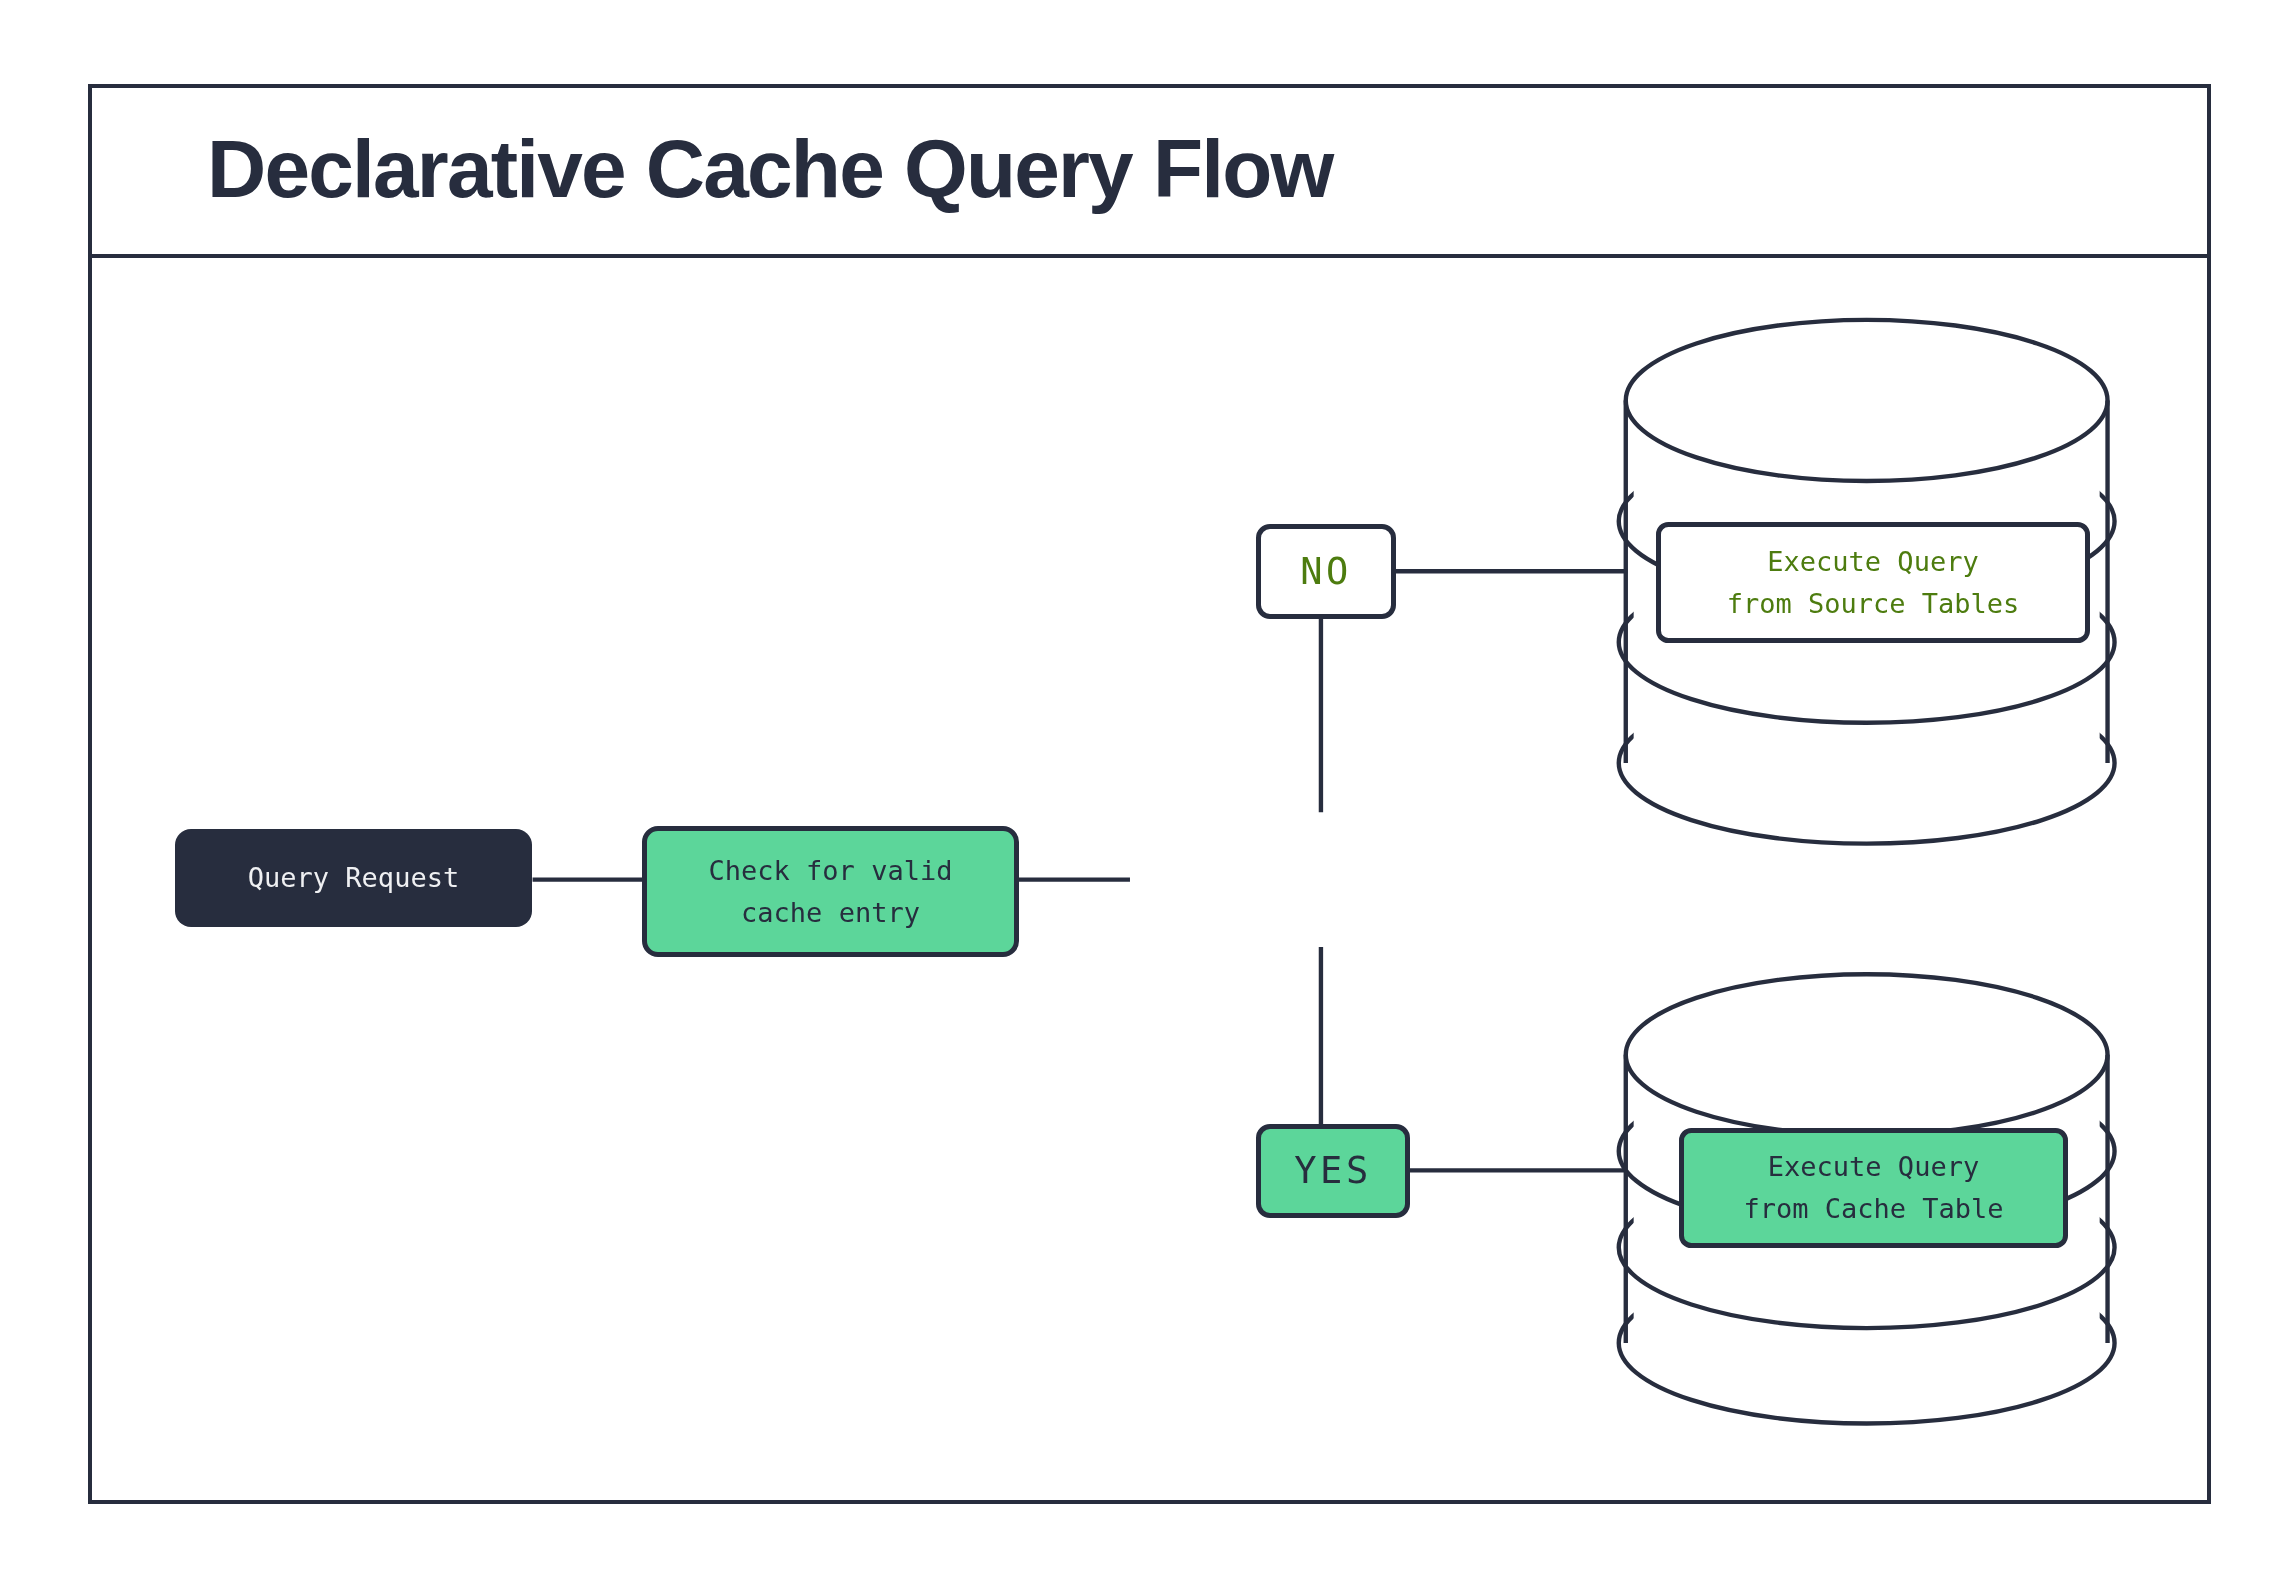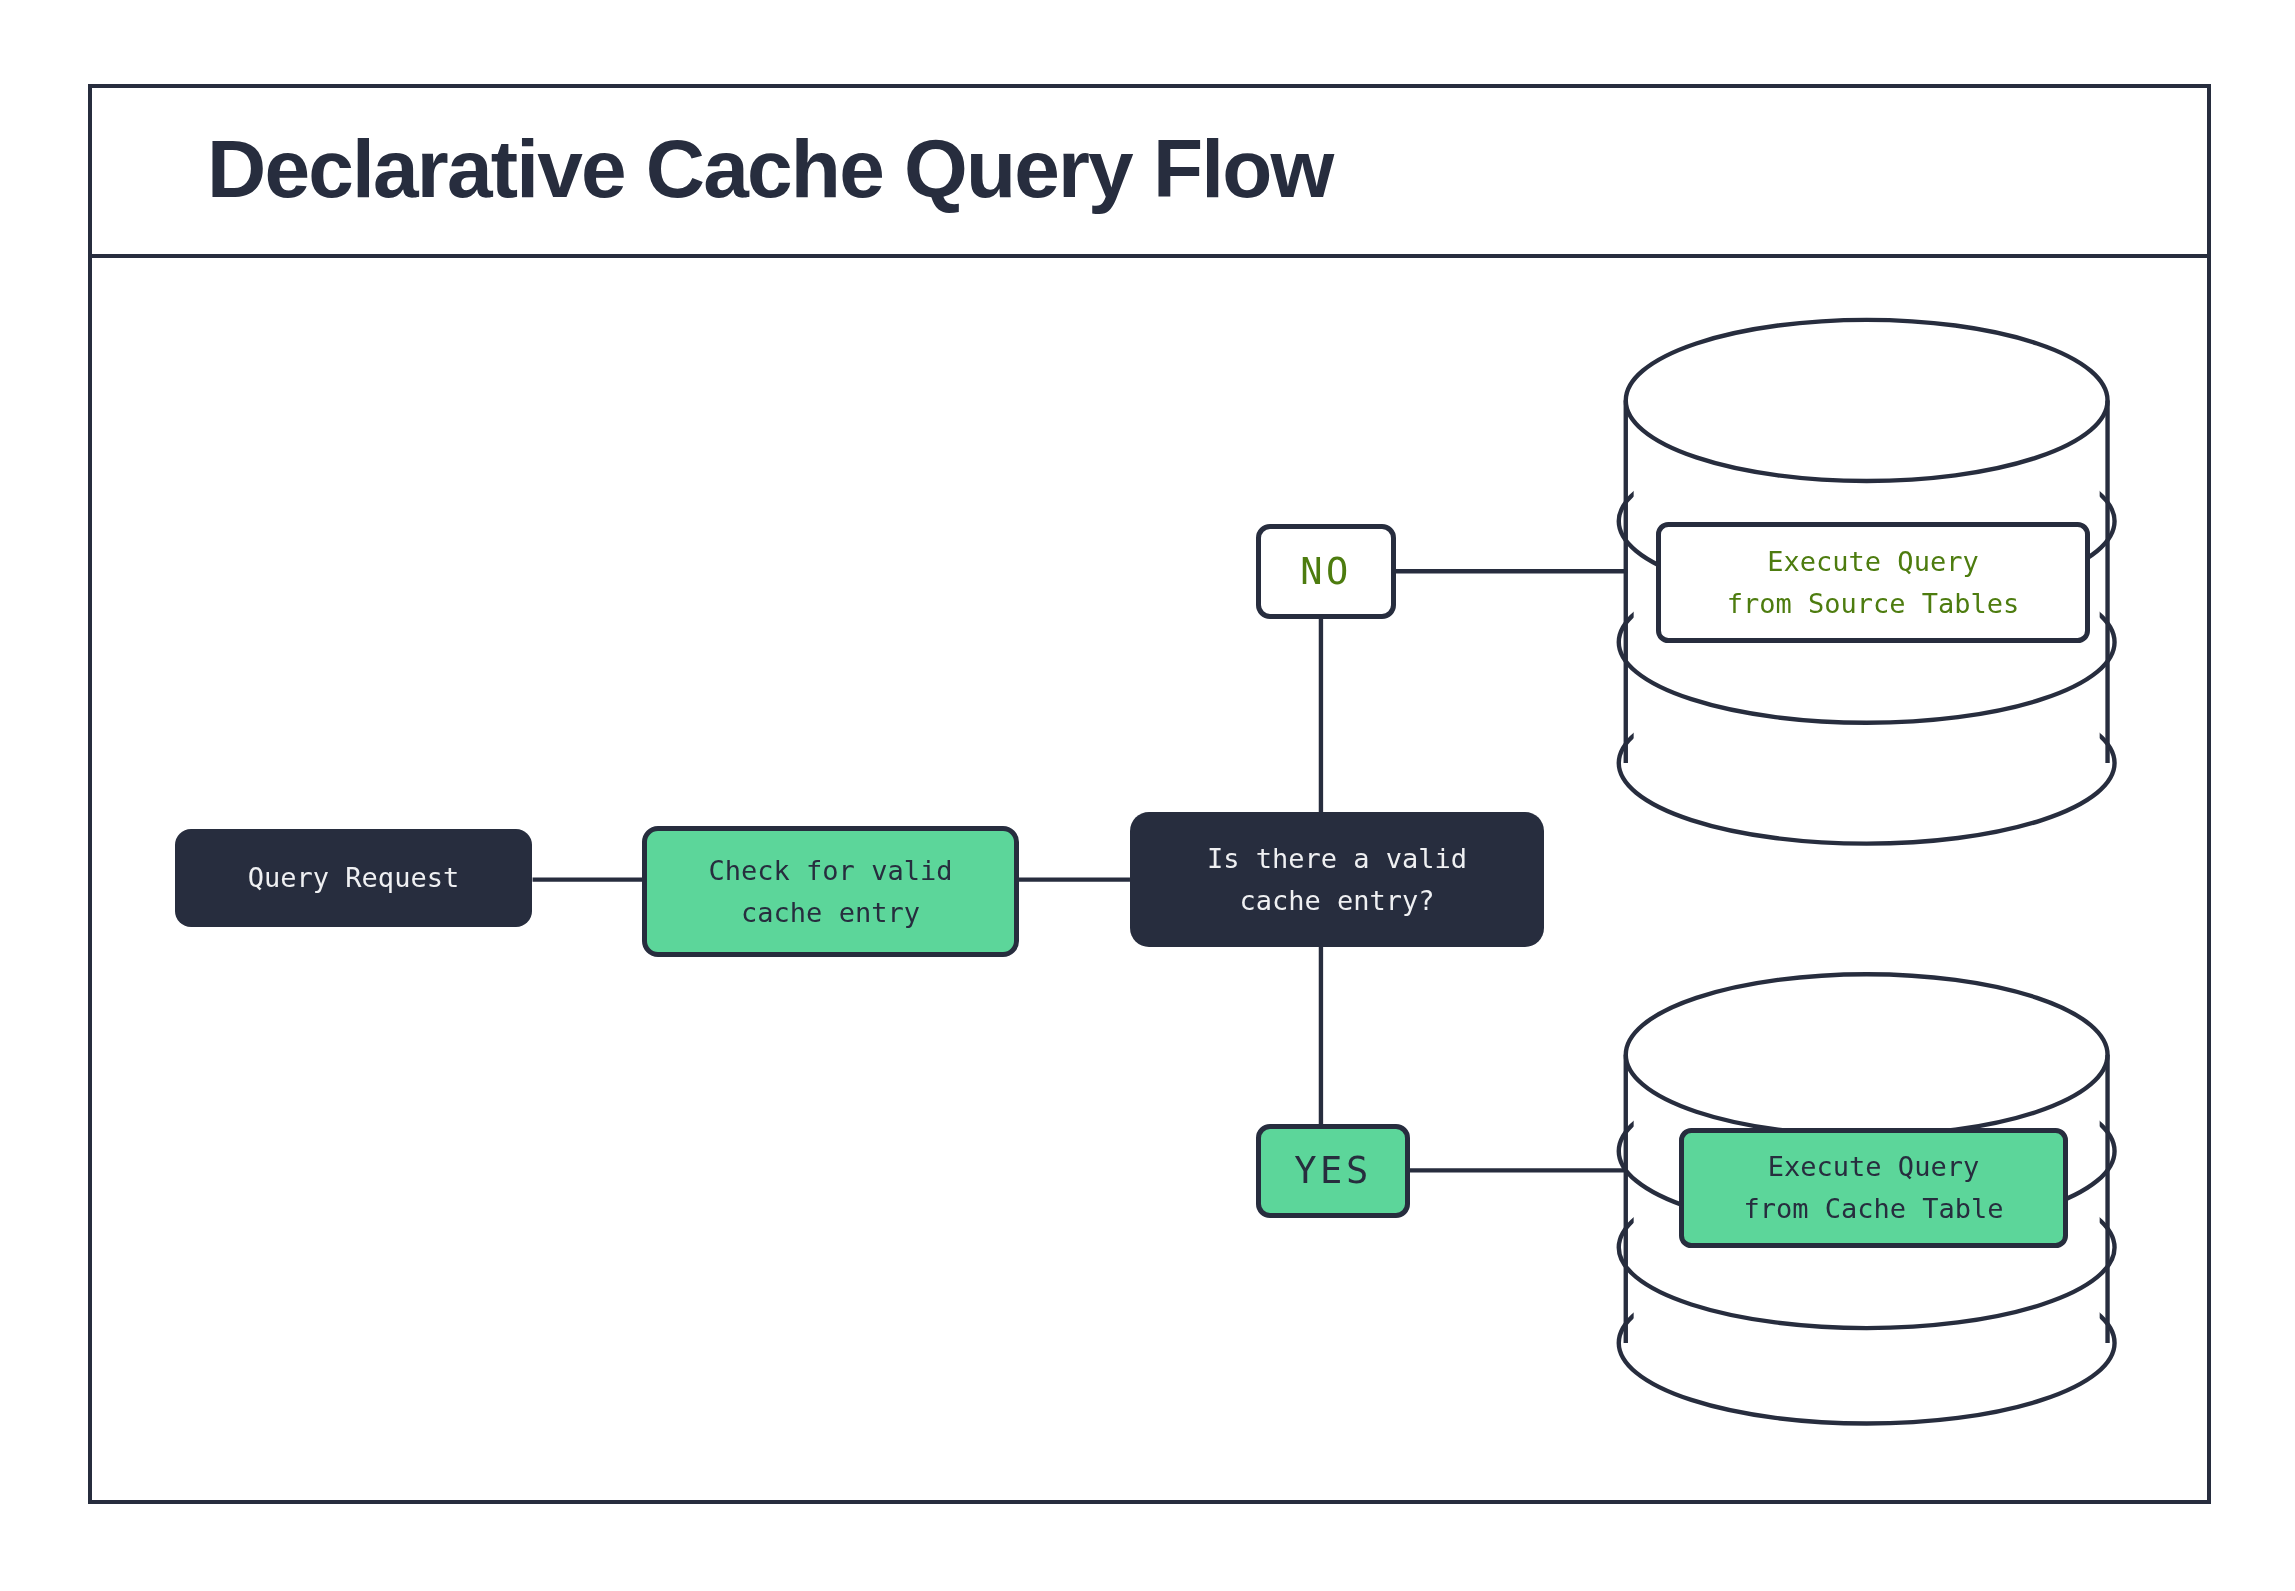--- a/index.html
+++ b/index.html
@@ -134,22 +134,20 @@
       <line class="wall" x1="1856" y1="1204" x2="1856" y2="1533"></line>
       <line class="wall" x1="2406" y1="1204" x2="2406" y2="1533"></line>
     </g>
   </svg>
 
   <div class="node dark n-query">Query Request</div>
 
   <div class="node green n-check">Check for valid
 cache entry</div>
 
-  <div class="node dark n-decision">Is there a valid
-cache entry?</div>
 
   <div class="node white tag n-no">NO</div>
 
   <div class="node green tag n-yes">YES</div>
 
   <div class="node white n-exec-source">Execute Query
 from Source Tables</div>
 
   <div class="node green n-exec-cache">Execute Query
 from Cache Table</div>

